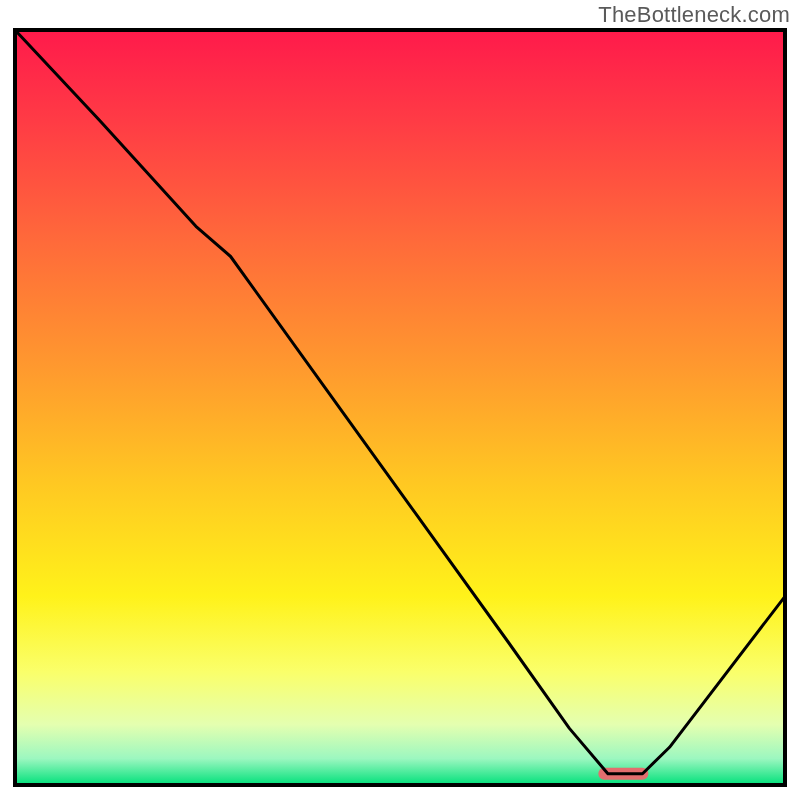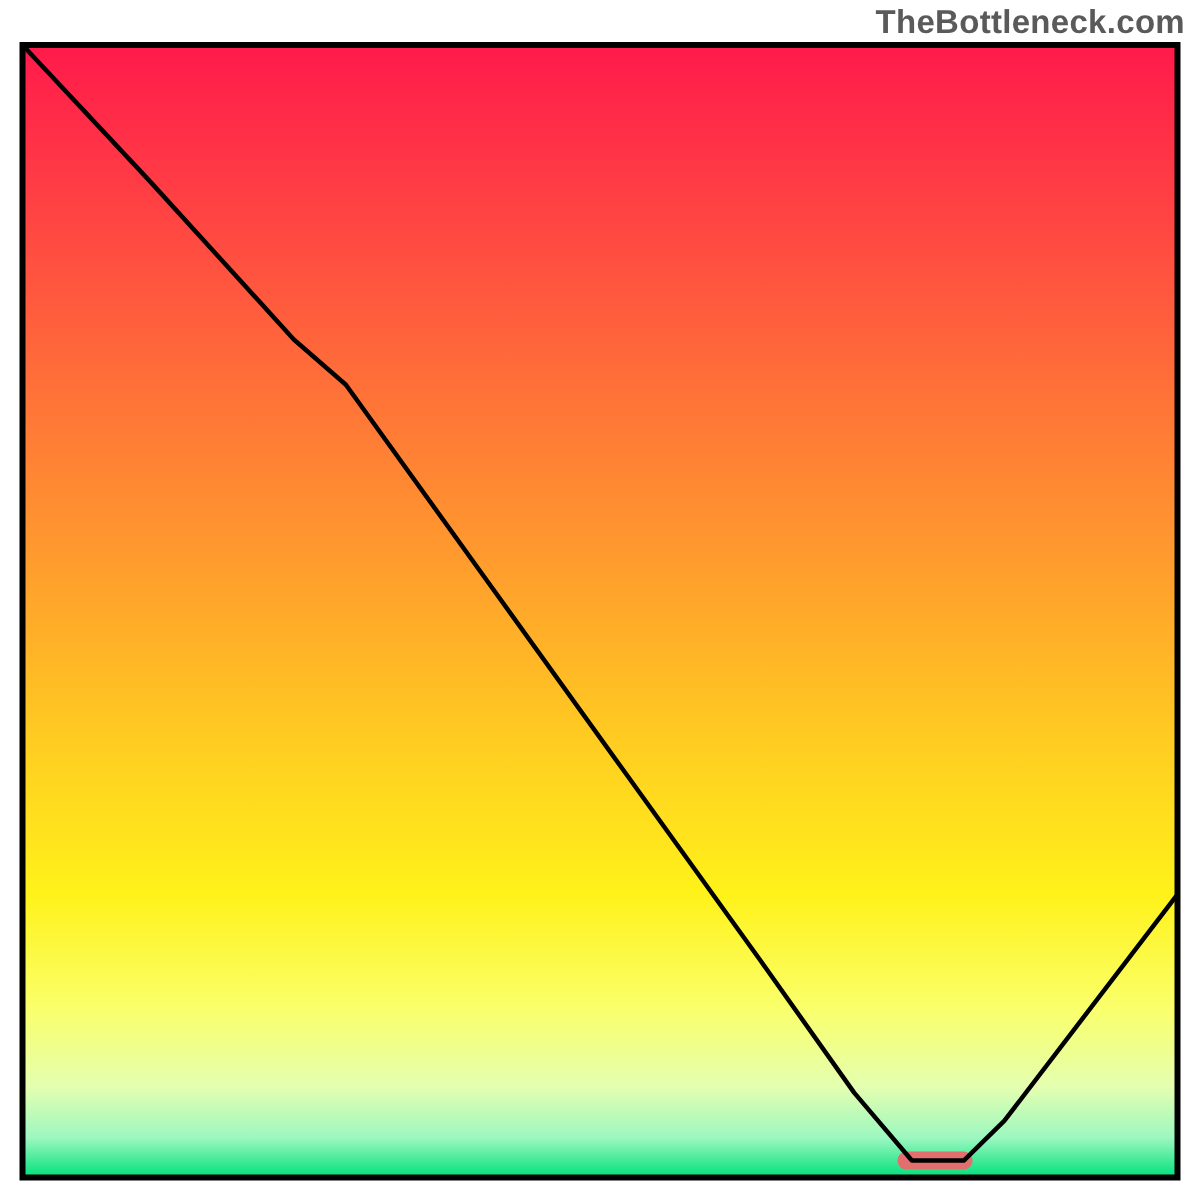--- a/index.html
+++ b/index.html
@@ -14,21 +14,21 @@
     position: relative;
     width: 800px;
     height: 800px;
   }
   .watermark {
     position: absolute;
     top: 2px;
     right: 10px;
     color: #5a5a5a;
     font-size: 22px;
-    font-weight: 700;
+    font-weight: 400;
     letter-spacing: 0.2px;
   }
   svg {
     position: absolute;
     top: 0;
     left: 0;
     display: block;
   }
 </style>
 </head>

